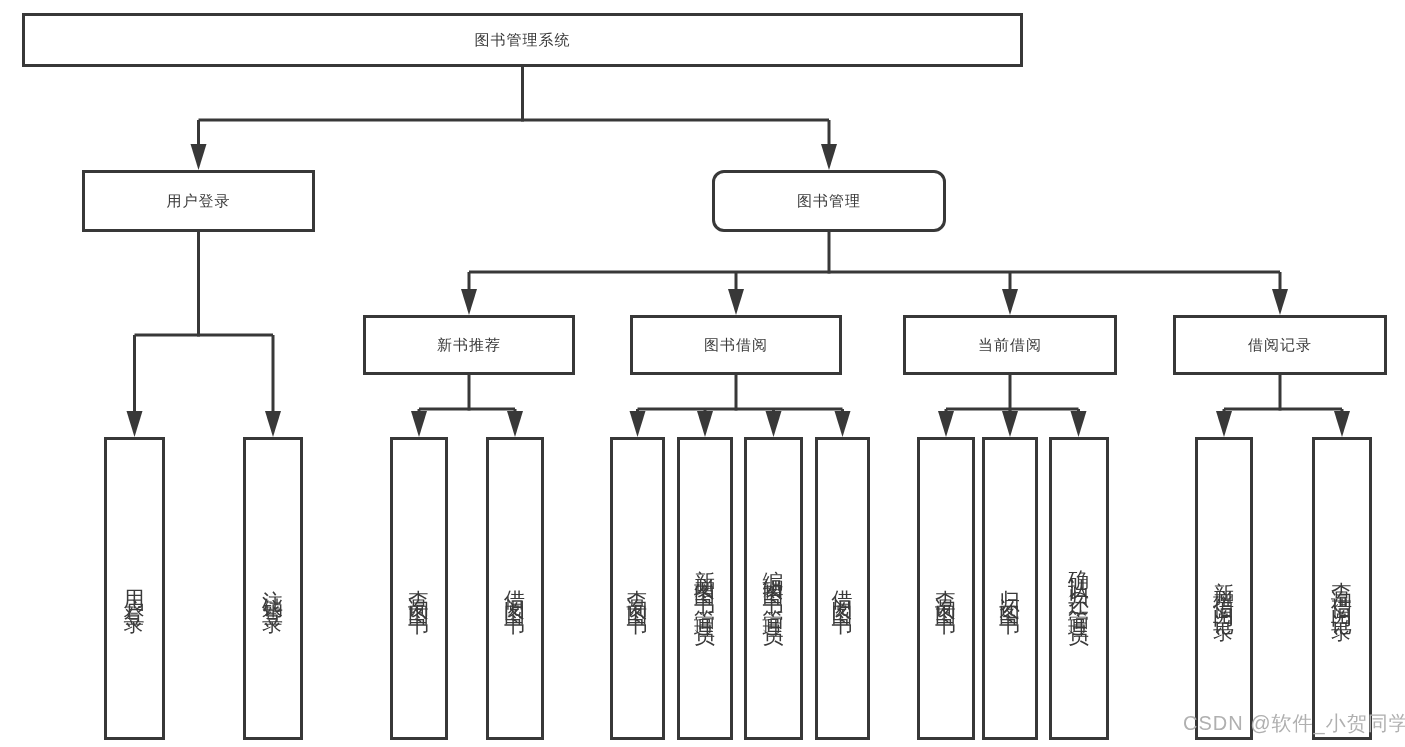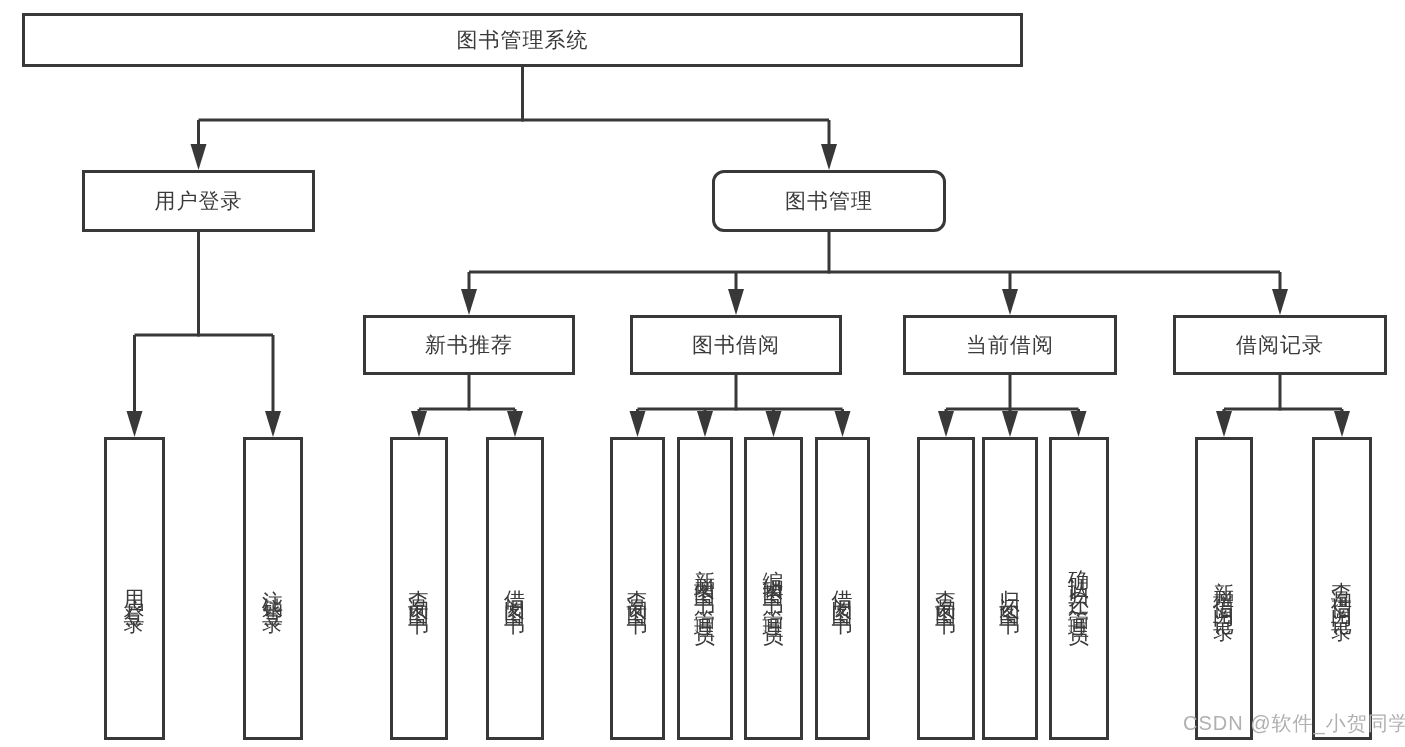--- a/index.html
+++ b/index.html
@@ -21,21 +21,21 @@
     position: absolute;
     box-sizing: border-box;
     border: 3px solid #383838;
     background: #ffffff;
     display: flex;
     align-items: center;
     justify-content: center;
     z-index: 2;
     color: #3a3a3a;
   }
-  .hbox { font-size: 21px; letter-spacing: 1px; }
+  .hbox { font-size: 15px; letter-spacing: 1px; }
   .leaf .vtext {
     writing-mode: vertical-rl;
     text-orientation: mixed;
     font-size: 21px;
     letter-spacing: 8px;
     line-height: 1;
     white-space: nowrap;
     color: #3a3a3a;
   }
   #watermark {

